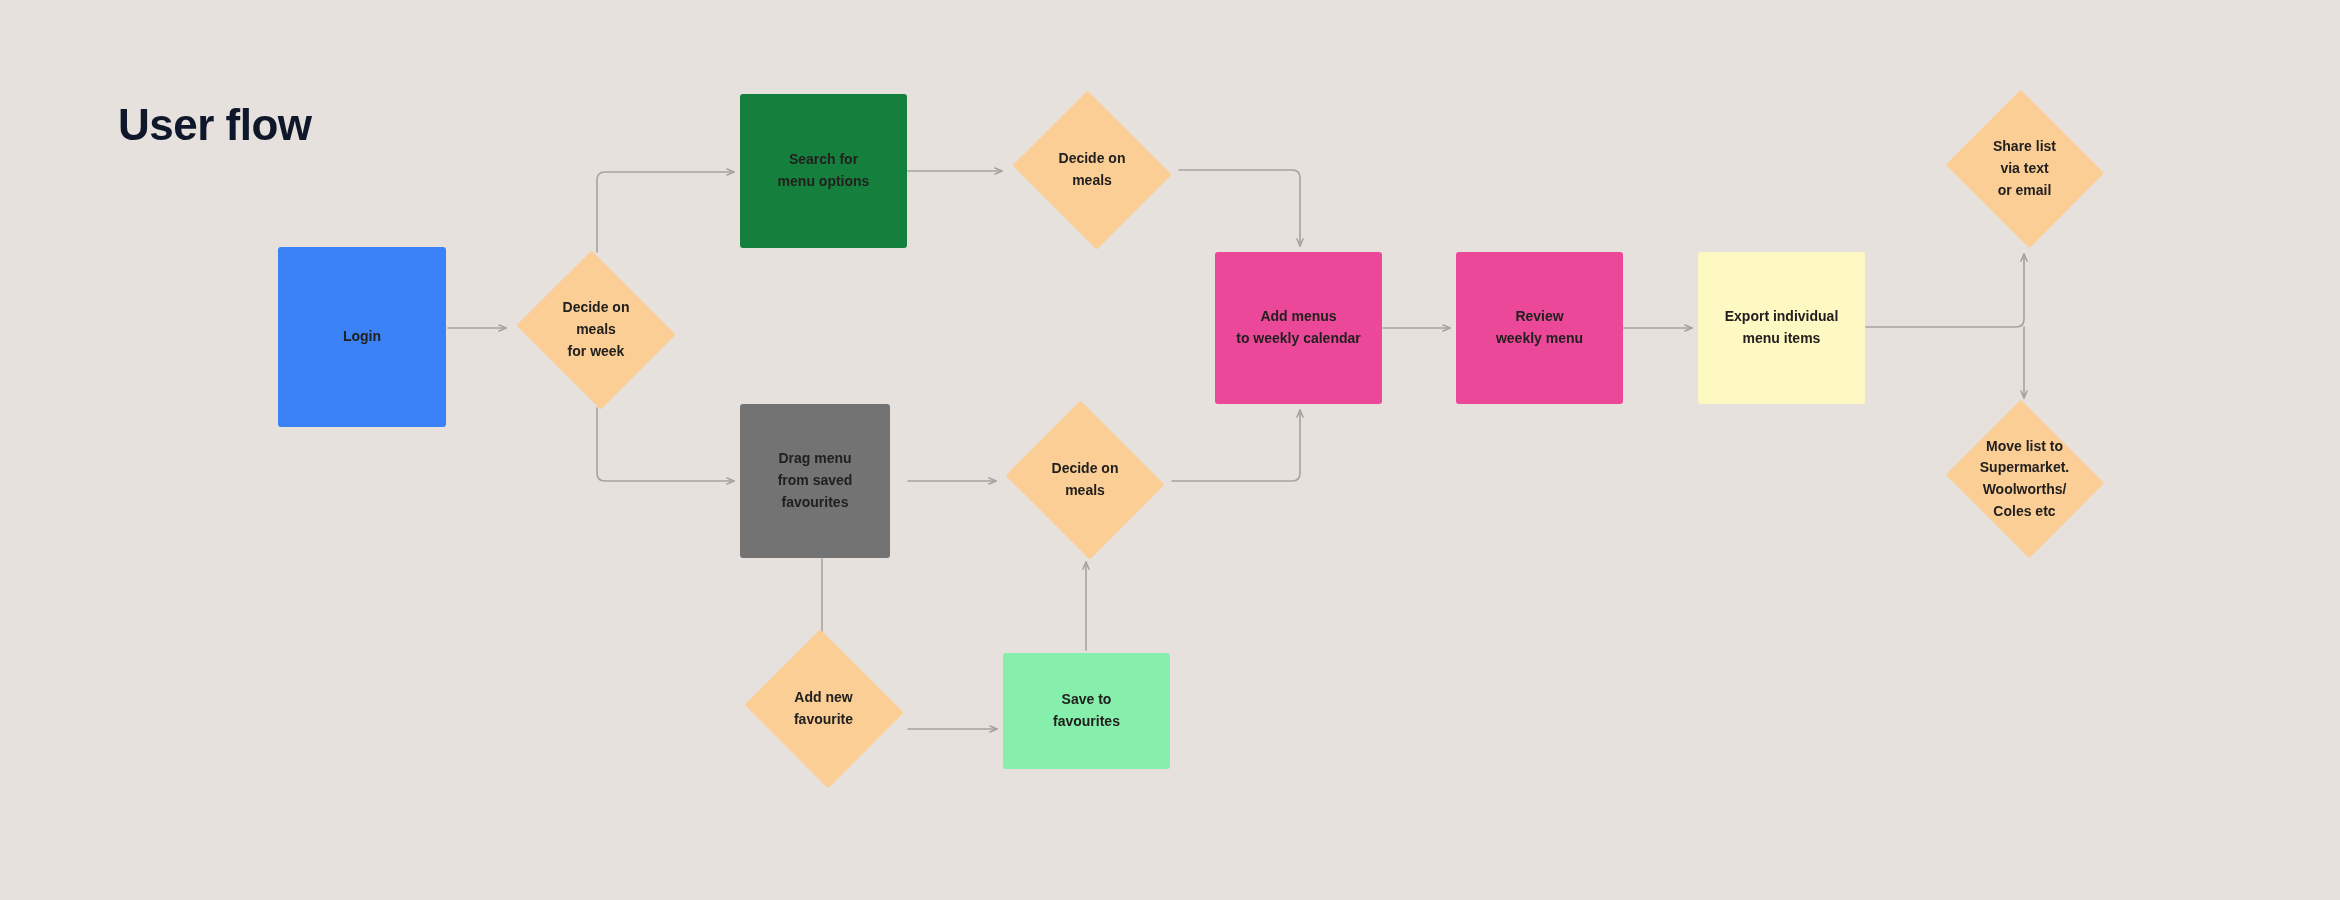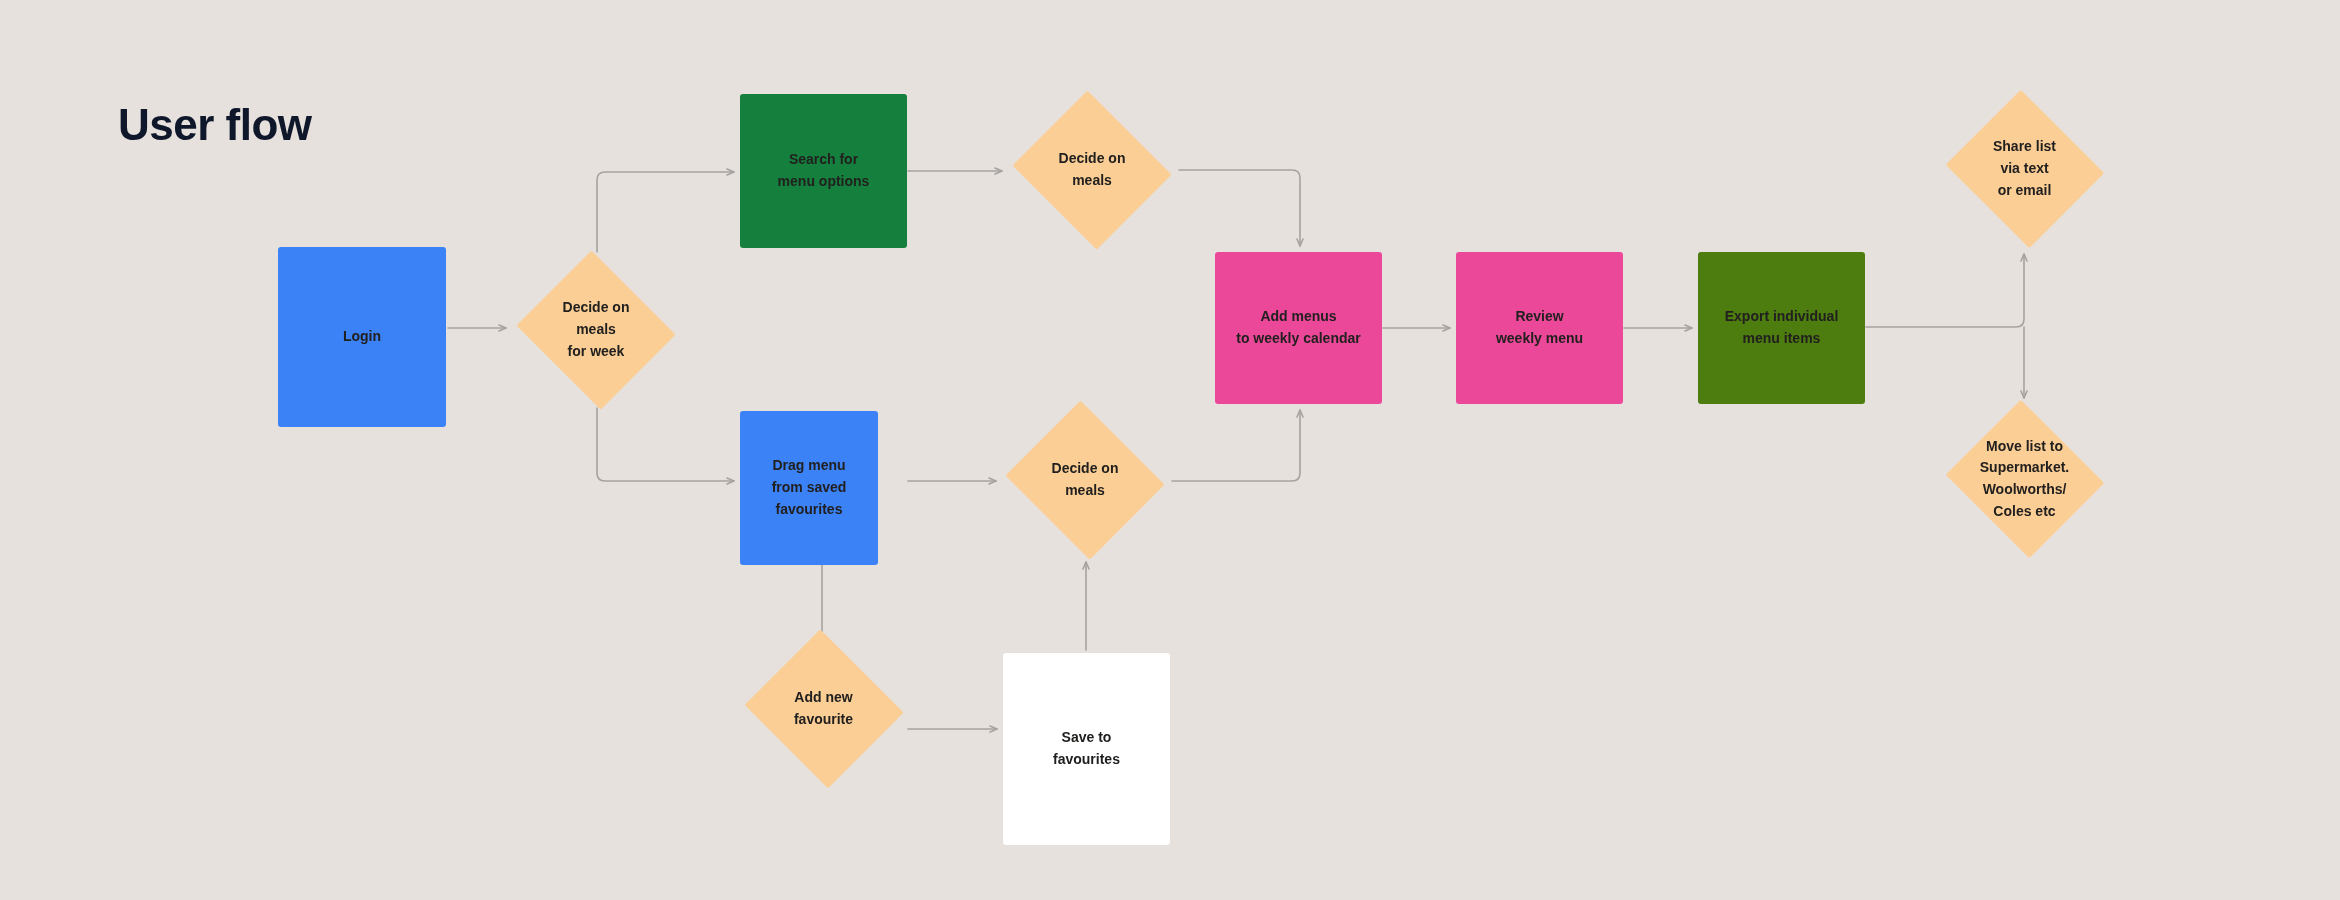--- a/index.html
+++ b/index.html
@@ -113,48 +113,48 @@
       </div>
       <div class="node process" style="left: 740px; top: 94px; width: 167px; height: 154px; background: #15803d;">
         <div class="label">Search for
 menu options</div>
       </div>
       <div class="node decision" style="left: 1008px; top: 95px; width: 168px; height: 150px;">
         <div class="dia" style="background: rgb(251, 206, 149);"></div>
         <div class="label">Decide on
 meals</div>
       </div>
-      <div class="node process" style="left: 740px; top: 404px; width: 138px; height: 154px; background: #3b82f6; margin-top: 7px;">
+      <div class="node process" style="left: 740px; top: 404px; width: 150px; height: 154px; background: #737373;">
         <div class="label">Drag menu
 from saved
 favourites</div>
       </div>
       <div class="node decision" style="left: 1001px; top: 405px; width: 168px; height: 150px;">
         <div class="dia" style="background: rgb(251, 206, 149);"></div>
         <div class="label">Decide on
 meals</div>
       </div>
       <div class="node decision" style="left: 740px; top: 633px; width: 167px; height: 152px;">
         <div class="dia" style="background: rgb(251, 206, 149);"></div>
         <div class="label">Add new
 favourite</div>
       </div>
-      <div class="node process" style="left: 1003px; top: 653px; width: 167px; height: 192px; background: #ffffff; align-items: center;">
+      <div class="node process" style="left: 1003px; top: 653px; width: 167px; height: 116px; background: #86efac; align-items: center;">
         <div class="label">Save to
 favourites</div>
       </div>
       <div class="node process" style="left: 1215px; top: 252px; width: 167px; height: 152px; background: #ec4899;">
         <div class="label">Add menus
 to weekly calendar</div>
       </div>
       <div class="node process" style="left: 1456px; top: 252px; width: 167px; height: 152px; background: #ec4899;">
         <div class="label">Review
 weekly menu</div>
       </div>
-      <div class="node process" style="left: 1698px; top: 252px; width: 167px; height: 152px; background: #4d7c0f;">
+      <div class="node process" style="left: 1698px; top: 252px; width: 167px; height: 152px; background: #fef9c3;">
         <div class="label">Export individual
 menu items</div>
       </div>
       <div class="node decision" style="left: 1941px; top: 94px; width: 167px; height: 150px;">
         <div class="dia" style="background: rgb(251, 206, 149);"></div>
         <div class="label">Share list
 via text
 or email</div>
       </div>
       <div class="node decision" style="left: 1941px; top: 404px; width: 167px; height: 150px;">

